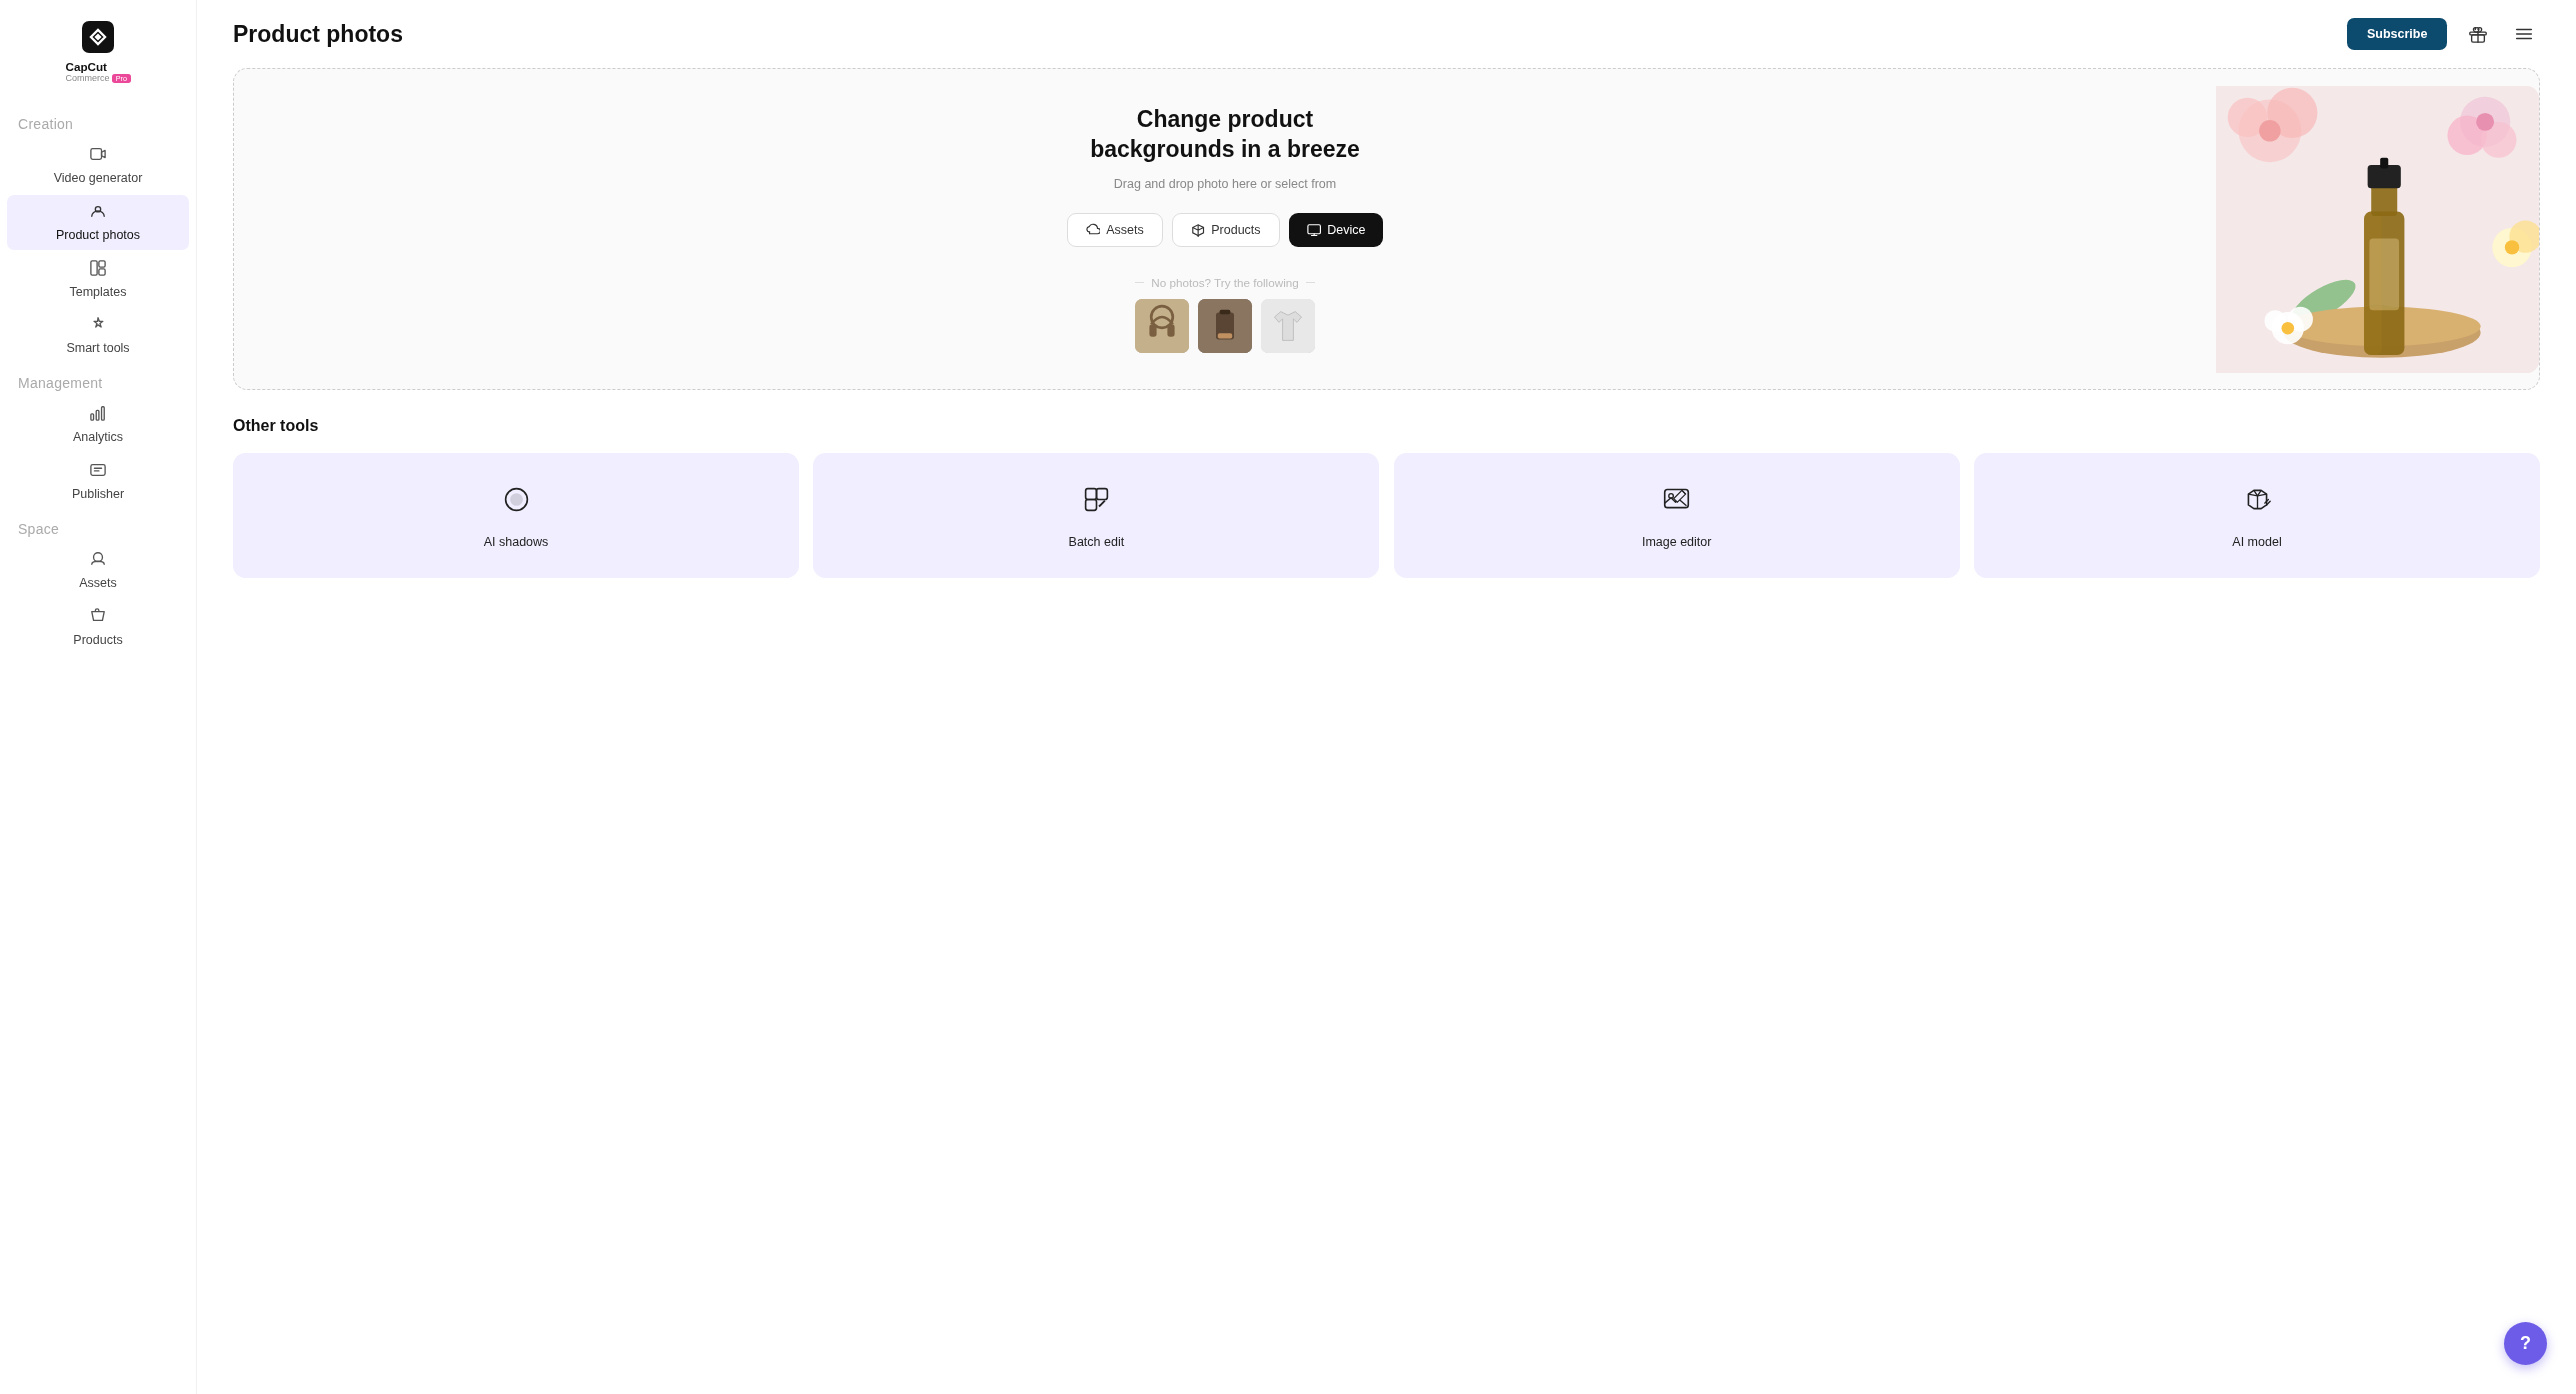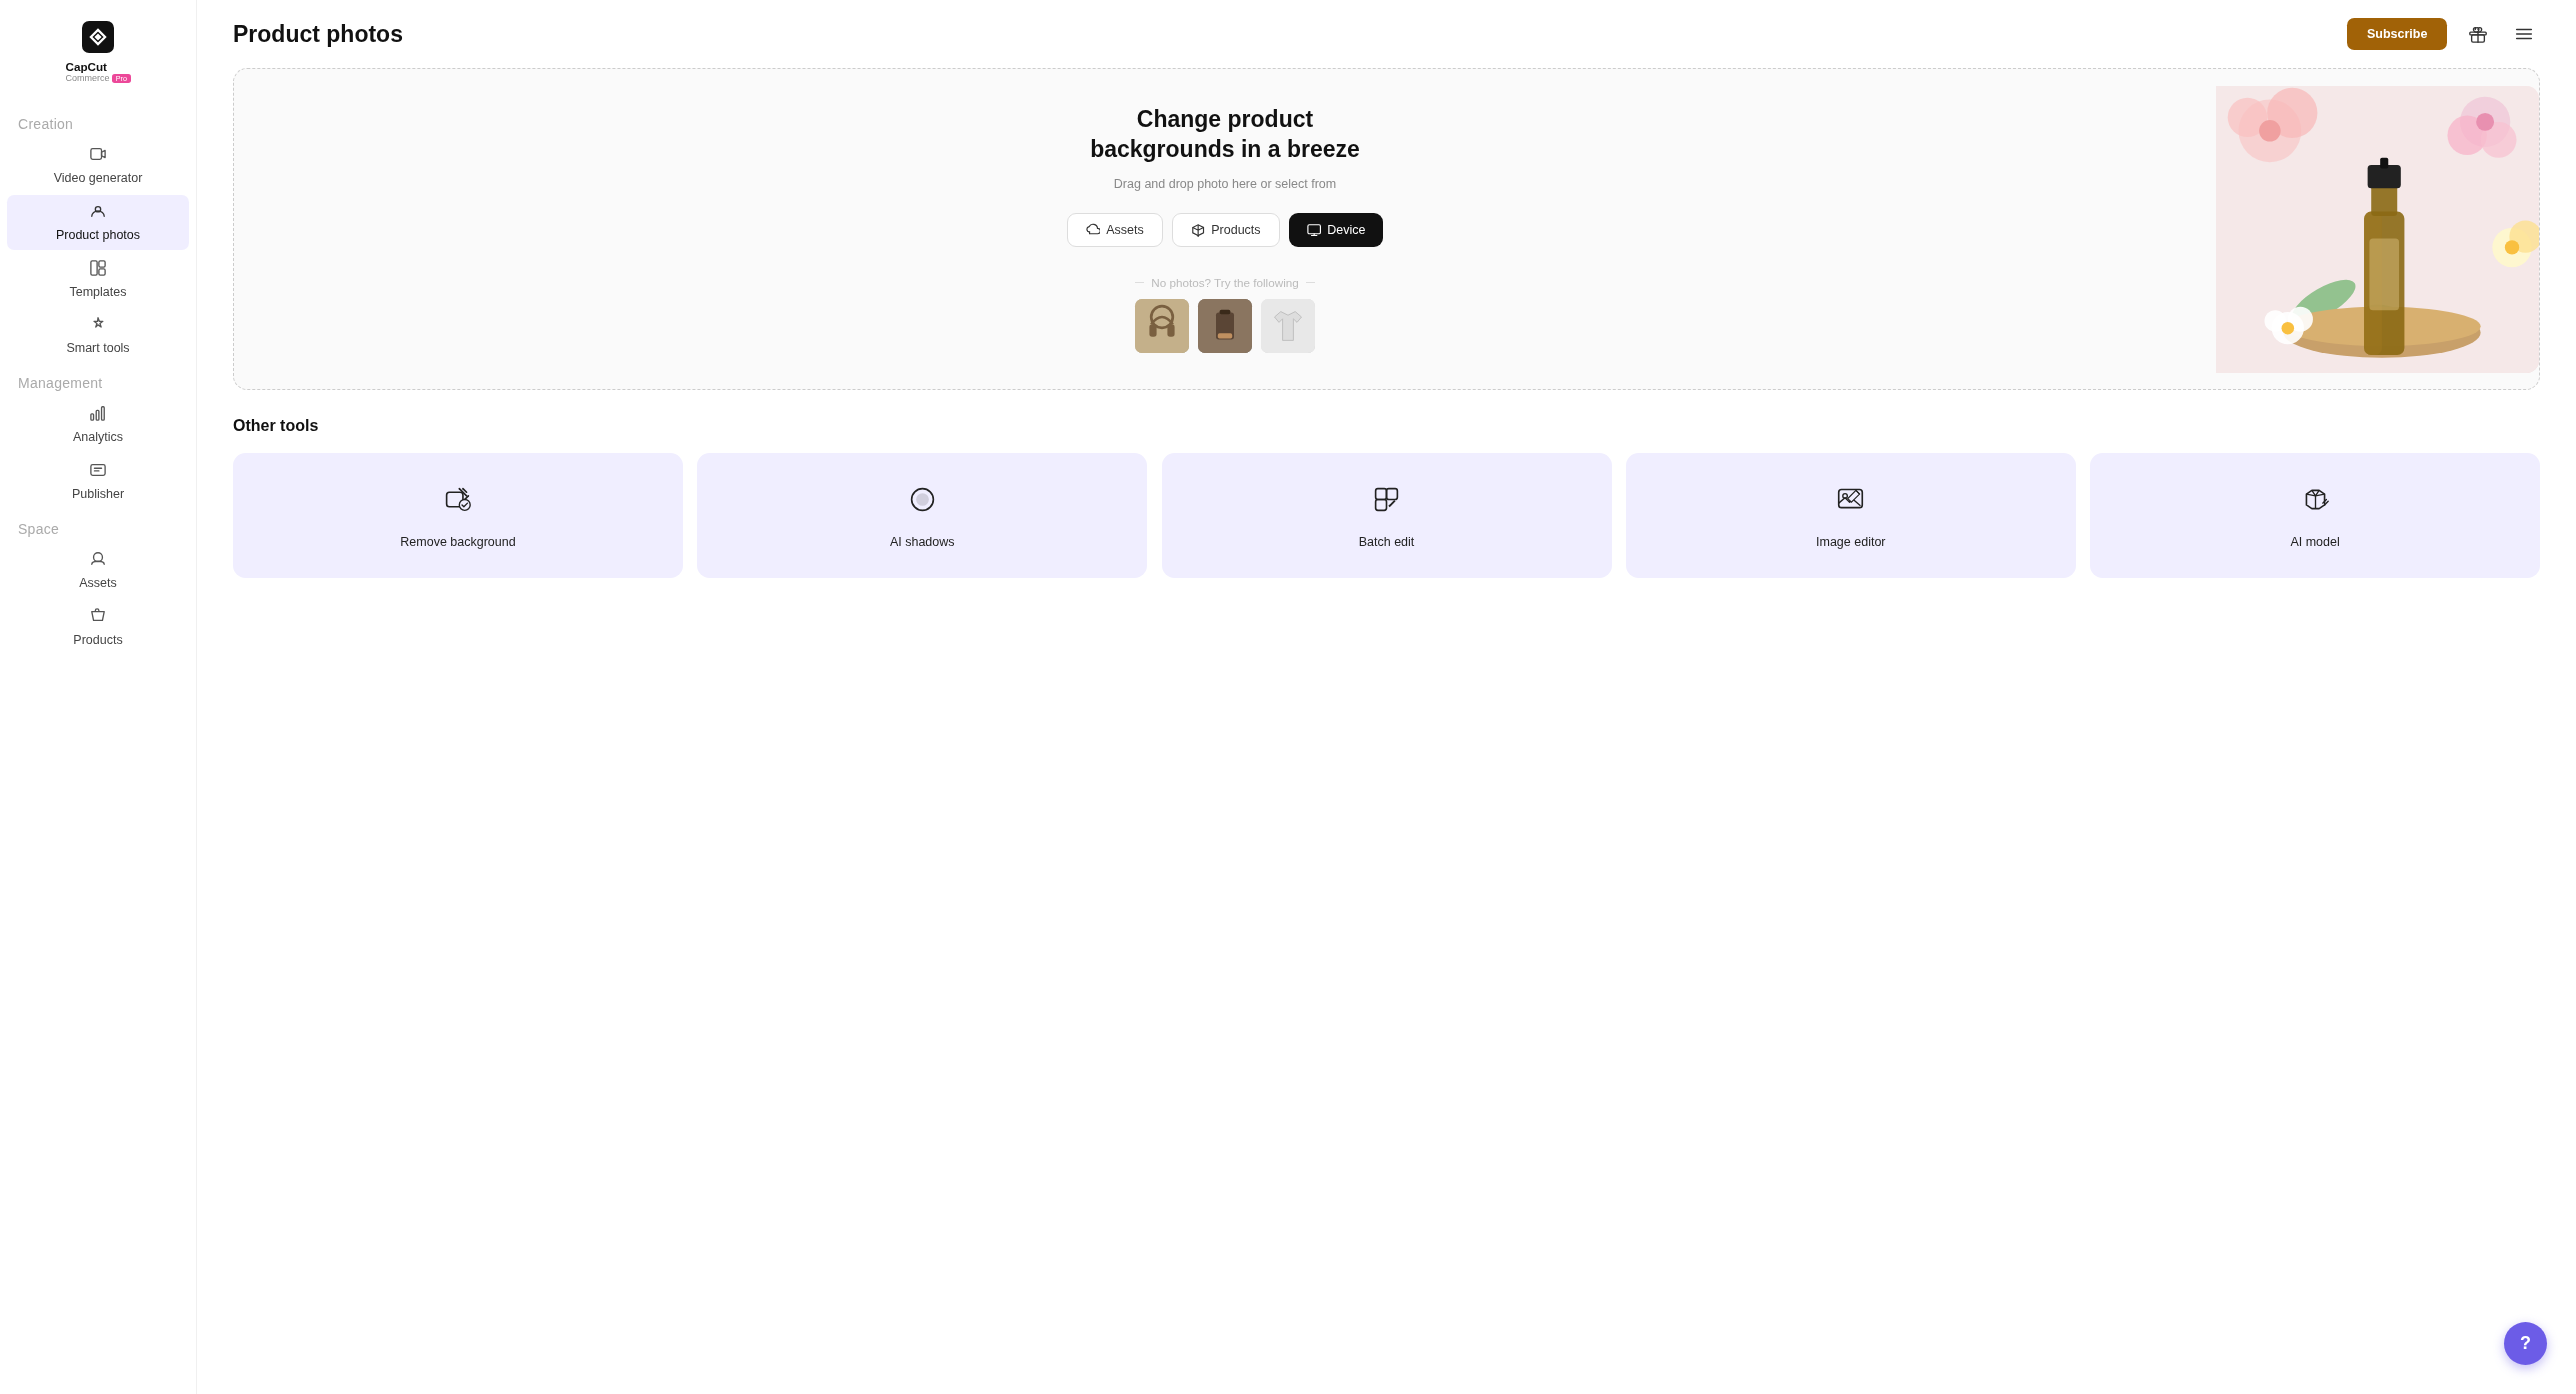--- a/index.html
+++ b/index.html
@@ -80,21 +80,21 @@
     .header {
       display: flex;
       align-items: center;
       justify-content: space-between;
       padding: 18px 36px;
       border-bottom: none;
     }
     .page-title { font-size: 23px; font-weight: 700; color: #111; }
     .header-actions { display: flex; align-items: center; gap: 14.3px; }
     .subscribe-btn {
-      background: #a16207;
+      background: #0c4a6e;
       color: #fff;
       border: none;
       border-radius: 7.2px;
       padding: 9px 20px;
       font-size: 12.5px;
       font-weight: 600;
       cursor: pointer;
     }
     .header-icon-btn {
       width: 32px;
@@ -475,33 +475,20 @@
           </g>
         </svg>
       </div>
     </div>
   </div>
 
   <div class="other-tools">
     <h2 class="section-title">Other tools</h2>
     <div class="tools-grid">
 
-      <div class="tool-card">
-        <div class="tool-icon">
-          <svg width="29" height="29" viewBox="0 0 32 32" fill="none" xmlns="http://www.w3.org/2000/svg">
-            <rect x="4" y="8" width="18" height="16" rx="3" stroke="#222" stroke-width="1.8"></rect>
-            <path d="M18 4l8 8" stroke="#222" stroke-width="1.8" stroke-linecap="round"></path>
-            <path d="M22 4l4 4" stroke="#222" stroke-width="1.8" stroke-linecap="round"></path>
-            <path d="M20 20l8-8" stroke="#222" stroke-width="1.8" stroke-linecap="round"></path>
-            <circle cx="24" cy="22" r="6" fill="#f0eeff" stroke="#222" stroke-width="1.5"></circle>
-            <path d="M21 22l2 2 4-4" stroke="#222" stroke-width="1.5" stroke-linecap="round" stroke-linejoin="round"></path>
-          </svg>
-        </div>
-        <span class="tool-label">Remove background</span>
-      </div>
 
       <div class="tool-card">
         <div class="tool-icon">
           <svg width="29" height="29" viewBox="0 0 32 32" fill="none">
             <circle cx="16" cy="16" r="12" stroke="#222" stroke-width="1.8"></circle>
             <circle cx="16" cy="16" r="7" fill="#222" opacity="0.15"></circle>
           </svg>
         </div>
         <span class="tool-label">AI shadows</span>
       </div>

